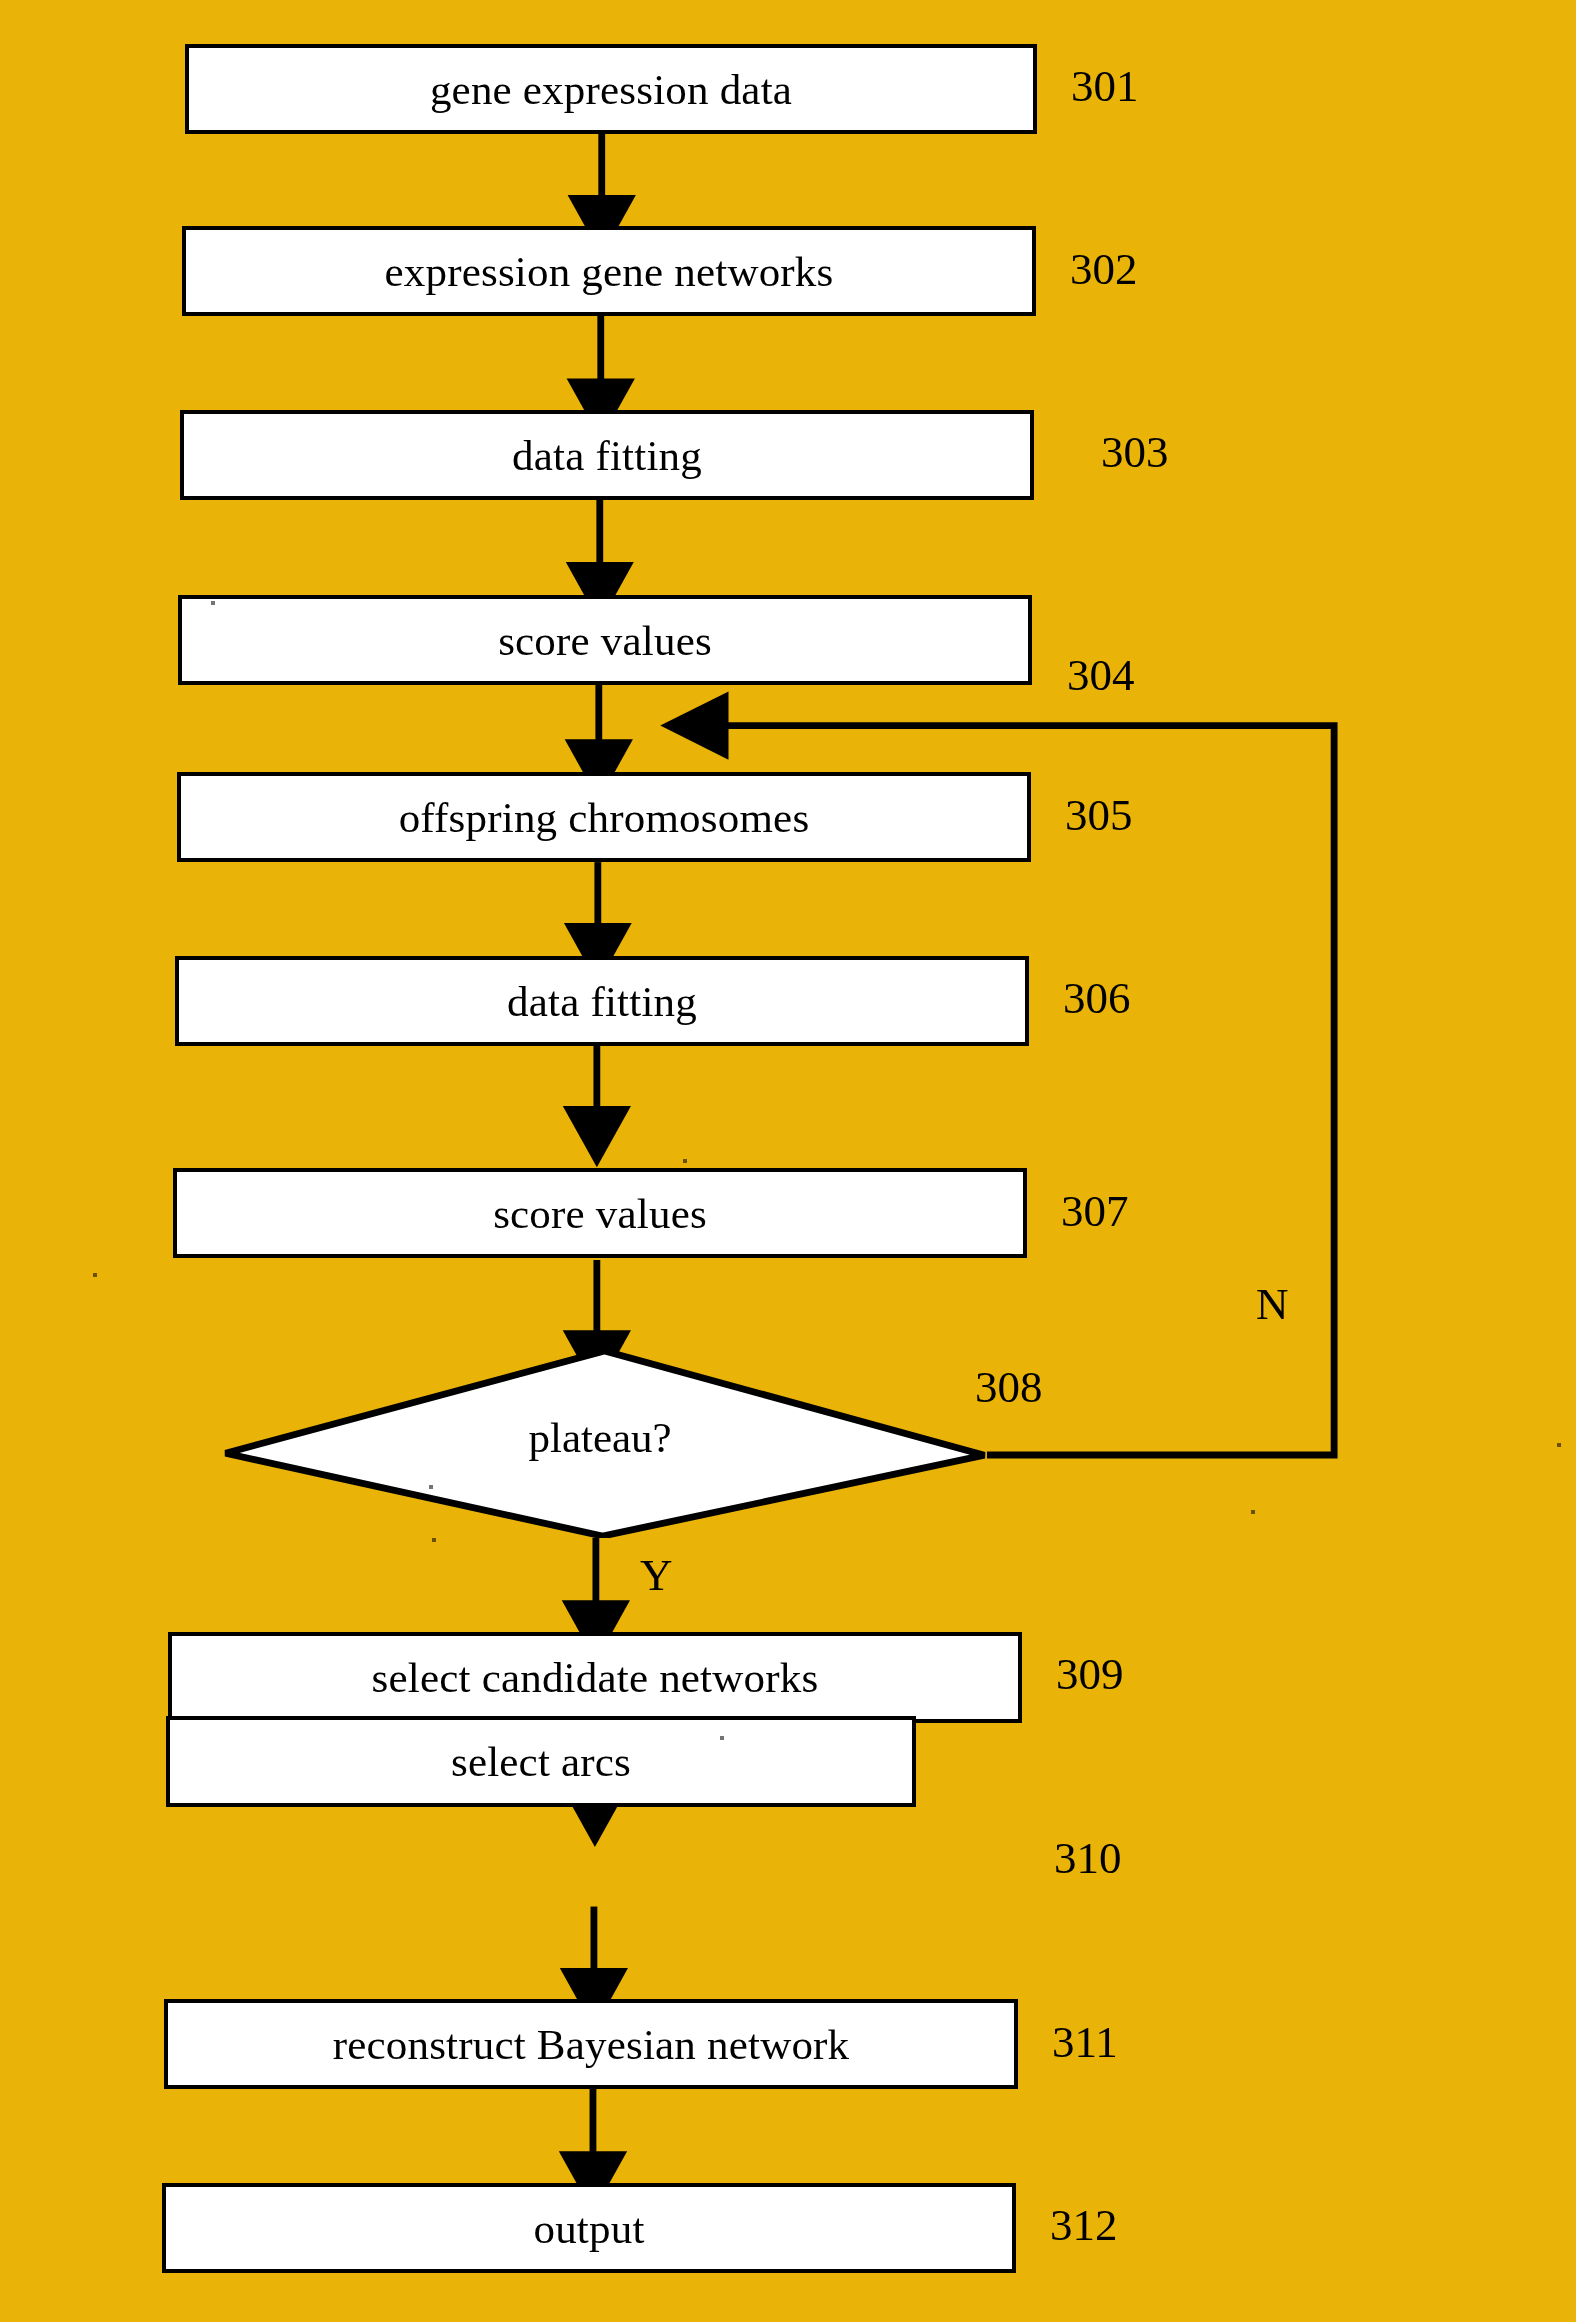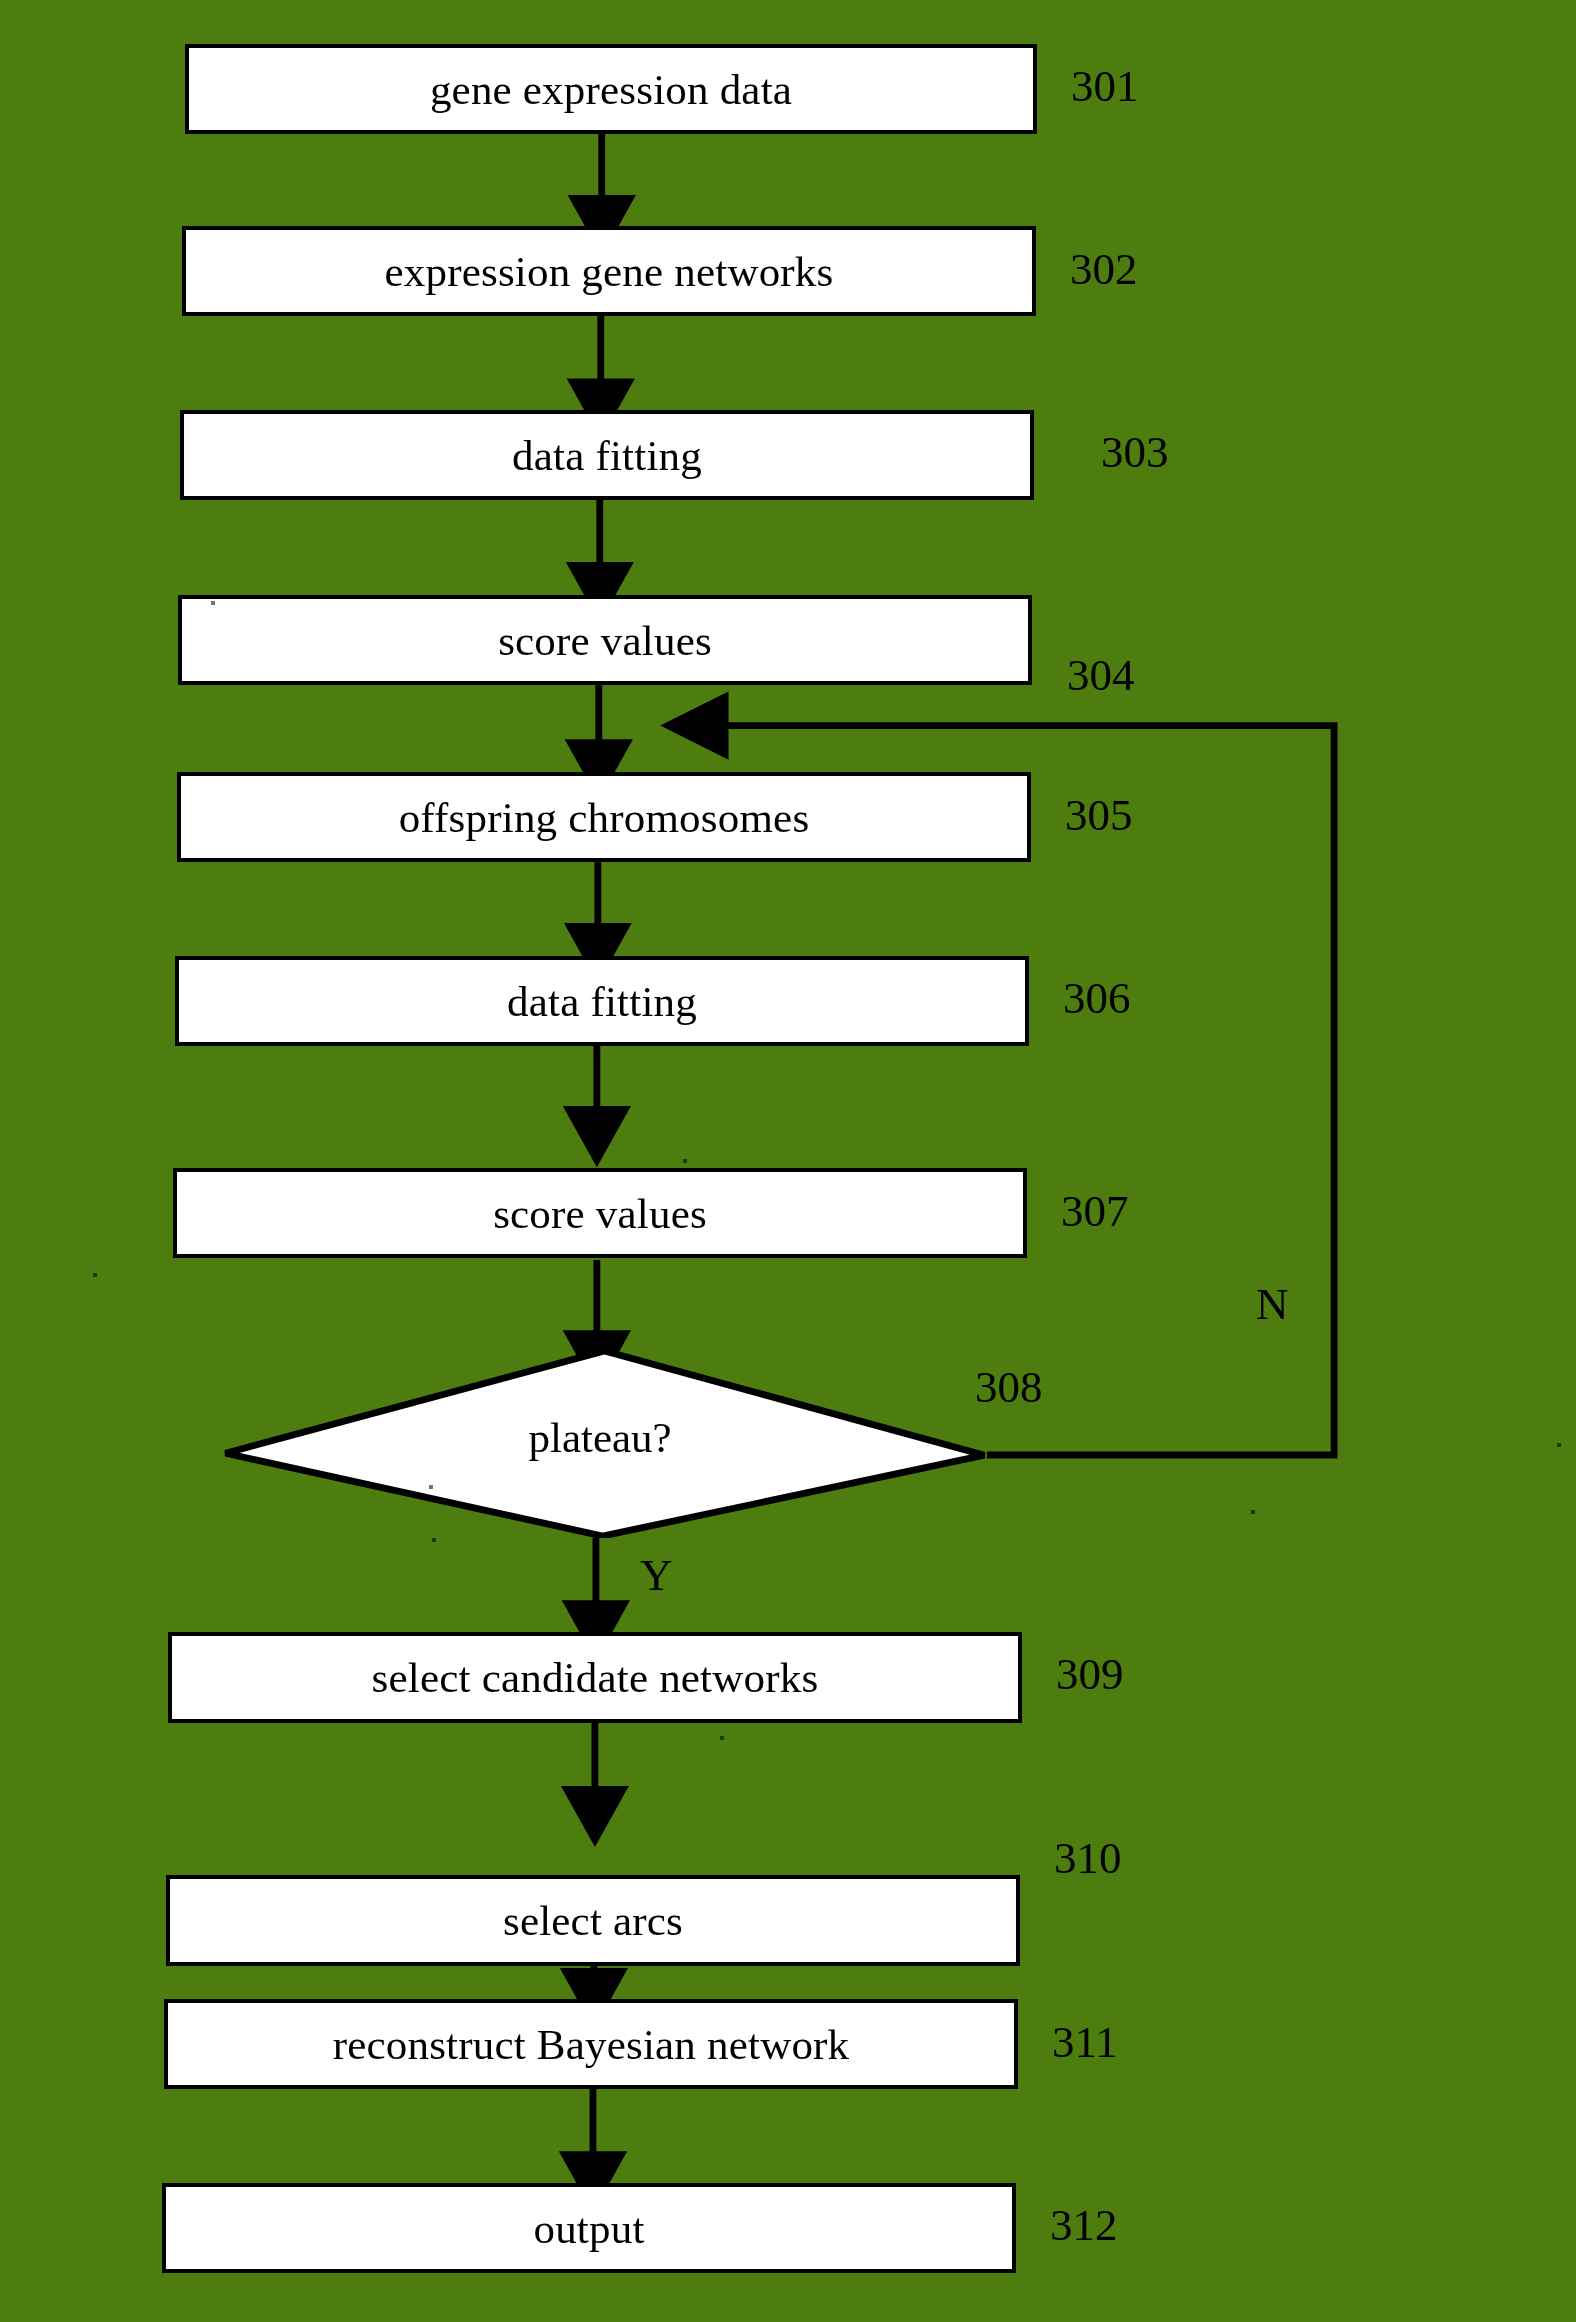--- a/index.html
+++ b/index.html
@@ -4,21 +4,21 @@
 <style>
   html, body {
     margin: 0;
     padding: 0;
     background: #ffffff;
   }
   #canvas {
     position: relative;
     width: 1576px;
     height: 2322px;
-    background: #4d7c0f;
+    background: #eab308;
     overflow: hidden;
     font-family: "Liberation Serif", "DejaVu Serif", serif;
   }
   .node-box {
     position: absolute;
     box-sizing: border-box;
     border: 4.9px solid #000000;
     background: #ffffff;
     display: flex;
     align-items: center;
@@ -166,21 +166,21 @@
   <div class="ref-num" style="left:975px; top:1365px;">308</div>
 
   <div class="branch-label" style="left:1256px; top:1282px;">N</div>
   <div class="branch-label" style="left:640px; top:1553px;">Y</div>
 
   <div class="node-box" style="left:168px; top:1632px; width:854px; height:91px;">
     <span class="node-label">select candidate networks</span>
   </div>
   <div class="ref-num" style="left:1056px; top:1652px;">309</div>
 
-  <div class="node-box" style="left:166px; top:1875px; width:854px; height:91px;">
+  <div class="node-box" style="left:166px; top:1716px; width:750px; height:91px;">
     <span class="node-label">select arcs</span>
   </div>
   <div class="ref-num" style="left:1054px; top:1836px;text-align:center;">310</div>
 
   <div class="node-box" style="left:164px; top:1999px; width:854px; height:90px;">
     <span class="node-label">reconstruct Bayesian network</span>
   </div>
   <div class="ref-num" style="left:1052px; top:2020px;">311</div>
 
   <div class="node-box" style="left:162px; top:2183px; width:854px; height:90px;">

